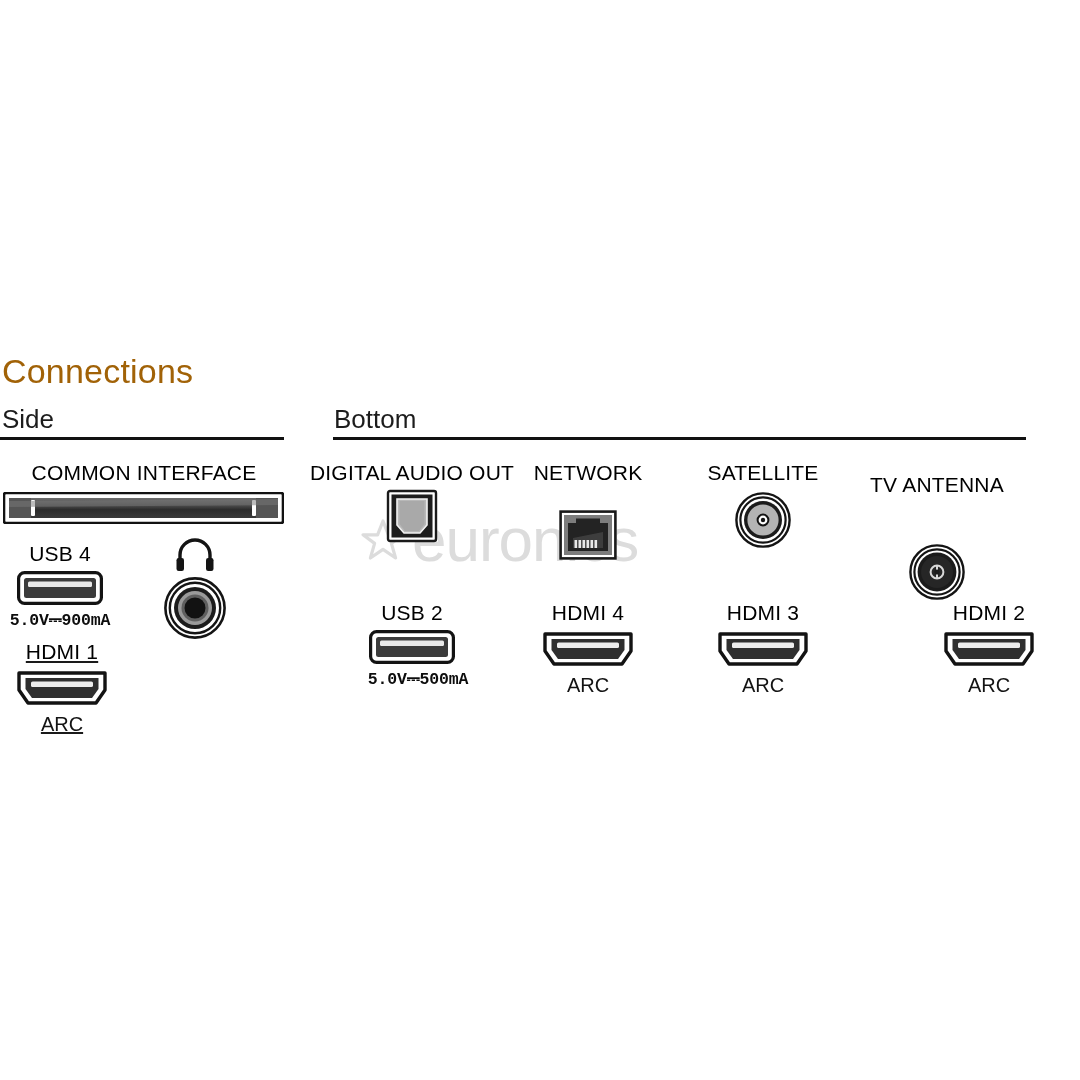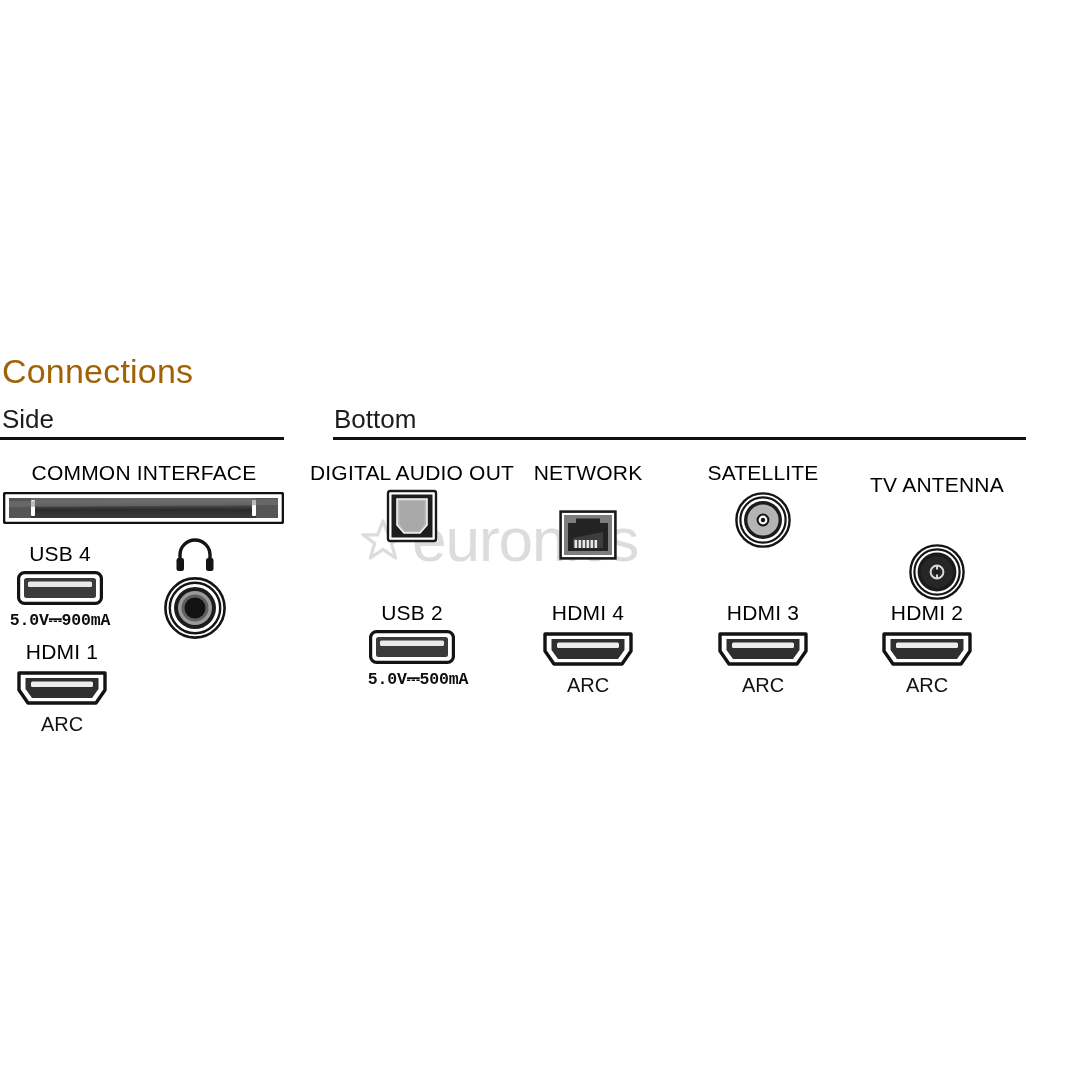--- a/index.html
+++ b/index.html
@@ -166,21 +166,21 @@
     <svg width="62" height="62" viewBox="0 0 62 62" class="port-art" style="margin-top:5px;">
       <circle cx="31" cy="31" r="29.6" fill="#ffffff" stroke="#141414" stroke-width="2.6"></circle>
       <circle cx="31" cy="31" r="25.2" fill="#ffffff" stroke="#141414" stroke-width="2.4"></circle>
       <circle cx="31" cy="31" r="21" fill="#1c1c1c"></circle>
       <circle cx="31" cy="31" r="17" fill="#9a9a9a"></circle>
       <circle cx="31" cy="31" r="13.5" fill="#5f5f5f"></circle>
       <circle cx="31" cy="31" r="10.5" fill="#121212"></circle>
     </svg>
   </div>
 
-  <div class="port" style="left:0px; top:641px; width:124px;">
+  <div class="port" style="left:0px; top:641px; width:124px;text-decoration:underline;">
     <div class="port-label">HDMI 1</div>
     <svg width="92" height="40" viewBox="0 0 92 40" class="port-art" style="margin-top:5px;">
       <path d="M3 5 L89 5 L89 22 L80 35 L12 35 L3 22 Z" fill="#ffffff" stroke="#131313" stroke-width="3.4" stroke-linejoin="round"></path>
       <path d="M9.5 10 L82.5 10 L82.5 21 L76 30 L16 30 L9.5 21 Z" fill="#2f2f2f"></path>
       <rect x="15" y="13.5" width="62" height="5.5" rx="1.6" fill="#ededed"></rect>
     </svg>
     <div class="port-arc" style="margin-top:5px;">ARC</div>
   </div>
 
   <div class="port" style="left:337px; top:462px; width:150px;">
@@ -259,21 +259,21 @@
   <div class="port" style="left:688px; top:602px; width:150px;">
     <div class="port-label">HDMI 3</div>
     <svg width="92" height="40" viewBox="0 0 92 40" class="port-art" style="margin-top:5px;">
       <path d="M3 5 L89 5 L89 22 L80 35 L12 35 L3 22 Z" fill="#ffffff" stroke="#131313" stroke-width="3.4" stroke-linejoin="round"></path>
       <path d="M9.5 10 L82.5 10 L82.5 21 L76 30 L16 30 L9.5 21 Z" fill="#2f2f2f"></path>
       <rect x="15" y="13.5" width="62" height="5.5" rx="1.6" fill="#ededed"></rect>
     </svg>
     <div class="port-arc" style="margin-top:5px;">ARC</div>
   </div>
 
-  <div class="port" style="left:852px; top:602px; width:150px;">
+  <div class="port" style="left:914px; top:602px; width:150px;">
     <div class="port-label">HDMI 2</div>
     <svg width="92" height="40" viewBox="0 0 92 40" class="port-art" style="margin-top:5px;">
       <path d="M3 5 L89 5 L89 22 L80 35 L12 35 L3 22 Z" fill="#ffffff" stroke="#131313" stroke-width="3.4" stroke-linejoin="round"></path>
       <path d="M9.5 10 L82.5 10 L82.5 21 L76 30 L16 30 L9.5 21 Z" fill="#2f2f2f"></path>
       <rect x="15" y="13.5" width="62" height="5.5" rx="1.6" fill="#ededed"></rect>
     </svg>
     <div class="port-arc" style="margin-top:5px;">ARC</div>
   </div>
 
 </div>

